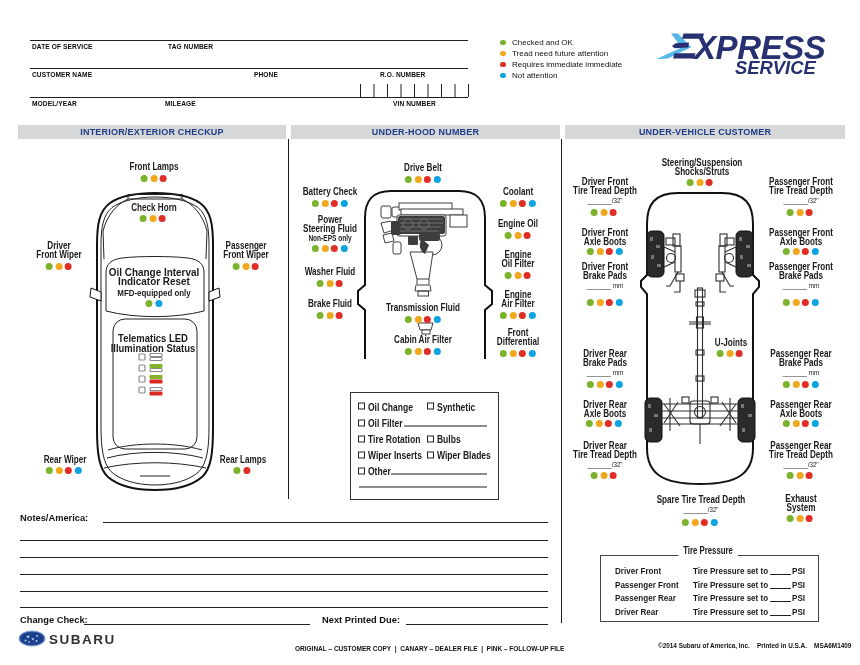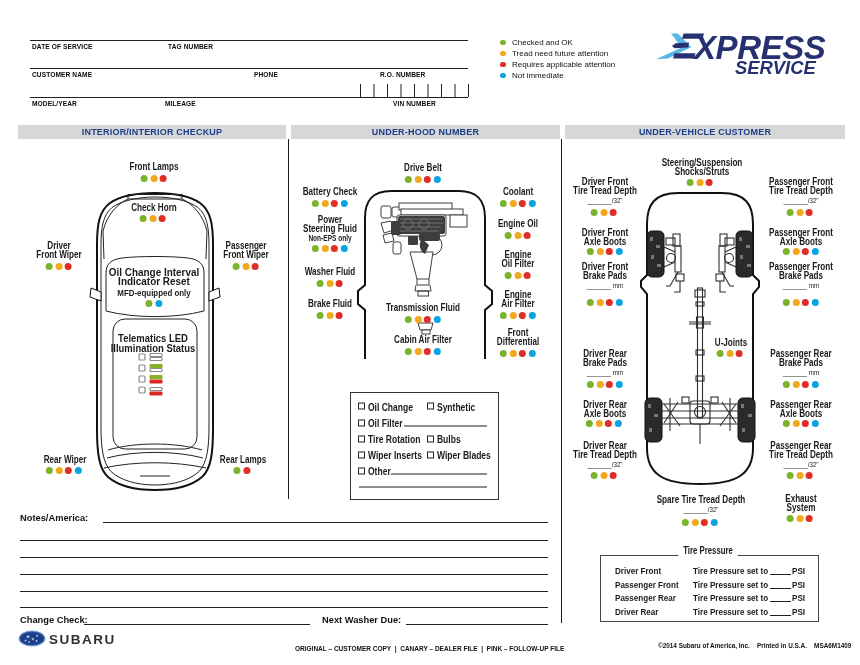--- a/index.html
+++ b/index.html
@@ -49,37 +49,37 @@
       <line x1="95" y1="0" x2="95" y2="13"></line>
       <line x1="108.5" y1="0" x2="108.5" y2="13"></line>
 </g>
 </svg>
 
 <div class="ld g" style="left:500px;top:39.5px;"></div>
 <div class="leg" style="left:512px;top:38px;">Checked and OK</div>
 <div class="ld y" style="left:500px;top:50.5px;"></div>
 <div class="leg" style="left:512px;top:49px;">Tread need future attention</div>
 <div class="ld r" style="left:500px;top:61.5px;"></div>
-<div class="leg" style="left:512px;top:60px;">Requires applicable attention</div>
+<div class="leg" style="left:512px;top:60px;">Requires immediate immediate</div>
 <div class="ld b" style="left:500px;top:72.5px;"></div>
-<div class="leg" style="left:512px;top:71px;">Not immediate</div>
+<div class="leg" style="left:512px;top:71px;">Not attention</div>
 
 <svg style="left:655px;top:28px;" width="180" height="48" viewBox="0 0 180 48">
 <g>
 <polygon points="16,5.5 23,5.5 33,16 26.5,19.5" fill="#57b8e8"></polygon>
 <polygon points="33,16.5 36.5,19 13,30.5 1,31.3" fill="#57b8e8"></polygon>
 <polygon points="28.5,5.5 49,5.5 47.5,10.8 27,10.8" fill="#273070"></polygon>
 <polygon points="20.5,15.3 34,14.4 33.4,19.6 19.5,20.2 17,17.9" fill="#273070"></polygon>
 <polygon points="19.5,25.2 40.5,25.2 39,30.5 18,30.5" fill="#273070"></polygon>
 <text x="39" y="30.5" font-family="Liberation Sans, sans-serif" font-size="33" font-weight="bold" font-style="italic" fill="#273070" letter-spacing="-0.4">XPRESS</text>
 <text x="80" y="46" font-family="Liberation Sans, sans-serif" font-size="18.4" font-weight="bold" font-style="italic" fill="#273070">SERVICE</text>
 </g>
 </svg>
 
-<div class="hdr" style="left:18px;top:125px;width:268px;">INTERIOR/INTERIOR CHECKUP</div>
+<div class="hdr" style="left:18px;top:125px;width:268px;">INTERIOR/EXTERIOR CHECKUP</div>
 <div class="hdr" style="left:291px;top:125px;width:269px;">UNDER-HOOD NUMBER</div>
 <div class="hdr" style="left:565px;top:125px;width:280px;">UNDER-VEHICLE CUSTOMER</div>
 <div class="vline" style="left:288px;top:139px;height:360px;"></div>
 <div class="vline" style="left:561px;top:139px;height:484px;"></div>
 
 <svg style="left:90px;top:185px;" width="130" height="310" viewBox="0 0 130 310">
 <g fill="none" stroke="#111" stroke-width="2">
 <path d="M 7 244 L 7 60 C 7 40 9 26 20 18 C 30 11 45 8 65 8 C 85 8 100 11 110 18 C 121 26 123 40 123 60 L 123 244 C 123 268 121 284 112 292 C 102 300.5 85 305 65 305 C 45 305 28 300.5 18 292 C 9 284 7 268 7 244 Z"></path>
 </g>
 <g fill="none" stroke="#222" stroke-width="1">
@@ -541,21 +541,21 @@
 <div class="abs" style="left:20px;top:513px;font-size:9.3px;font-weight:bold;color:#111;">Notes/America:</div>
 <div class="hl" style="left:103px;top:522px;width:445px;"></div>
 <div class="hl" style="left:20px;top:540px;width:528px;"></div>
 <div class="hl" style="left:20px;top:557px;width:528px;"></div>
 <div class="hl" style="left:20px;top:574px;width:528px;"></div>
 <div class="hl" style="left:20px;top:591px;width:528px;"></div>
 <div class="hl" style="left:20px;top:607px;width:528px;"></div>
 
 <div class="abs" style="left:20px;top:615px;font-size:9.3px;font-weight:bold;color:#111;">Change Check:</div>
 <div class="hl" style="left:84px;top:624px;width:226px;"></div>
-<div class="abs" style="left:322px;top:615px;font-size:9.3px;font-weight:bold;color:#111;">Next Washer Due:</div>
+<div class="abs" style="left:322px;top:615px;font-size:9.3px;font-weight:bold;color:#111;">Next Printed Due:</div>
 <div class="hl" style="left:406px;top:624px;width:142px;"></div>
 
 <svg style="left:18px;top:630px;" width="105" height="18" viewBox="0 0 105 18">
 <ellipse cx="14" cy="8.5" rx="13" ry="7.5" fill="#2a4d9f" stroke="#7a9fd4" stroke-width="1"></ellipse>
 <ellipse cx="14" cy="8.5" rx="11.2" ry="6" fill="#1b3f8b"></ellipse>
 <g fill="#bcd2ee">
 <polygon points="8,6 9.6,6 10.1,4.6 10.6,6 12.2,6 10.9,6.9 11.4,8.3 10.1,7.4 8.8,8.3 9.3,6.9"></polygon>
 <polygon points="13,8.5 14.4,8.5 14.8,7.3 15.2,8.5 16.6,8.5 15.5,9.3 15.9,10.5 14.8,9.7 13.7,10.5 14.1,9.3"></polygon>
 <polygon points="17.5,5.5 18.7,5.5 19.1,4.4 19.5,5.5 20.7,5.5 19.7,6.2 20.1,7.3 19.1,6.6 18.1,7.3 18.5,6.2"></polygon>
 <circle cx="7.5" cy="10.5" r="0.9"></circle>

